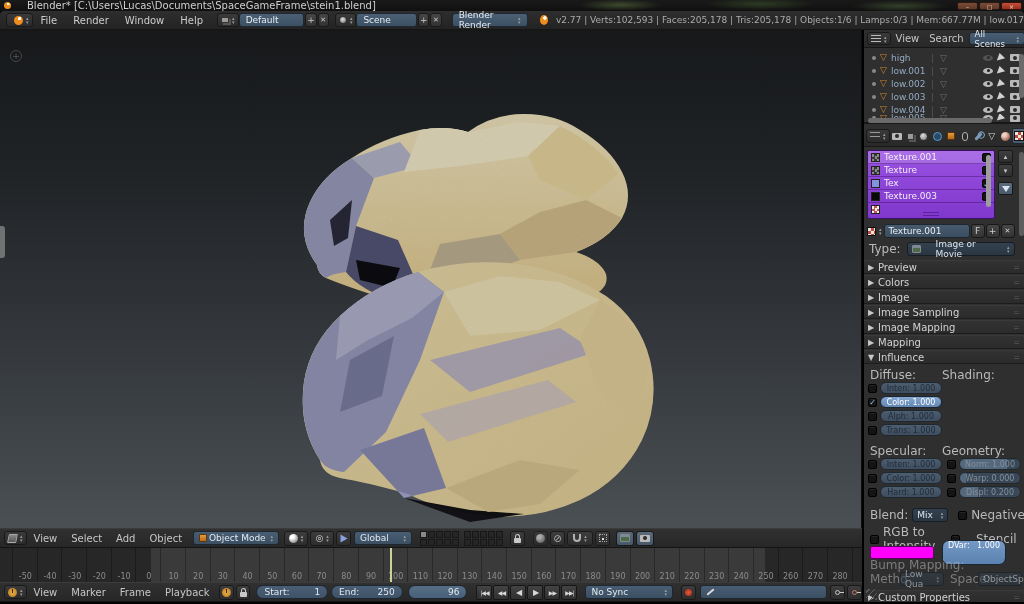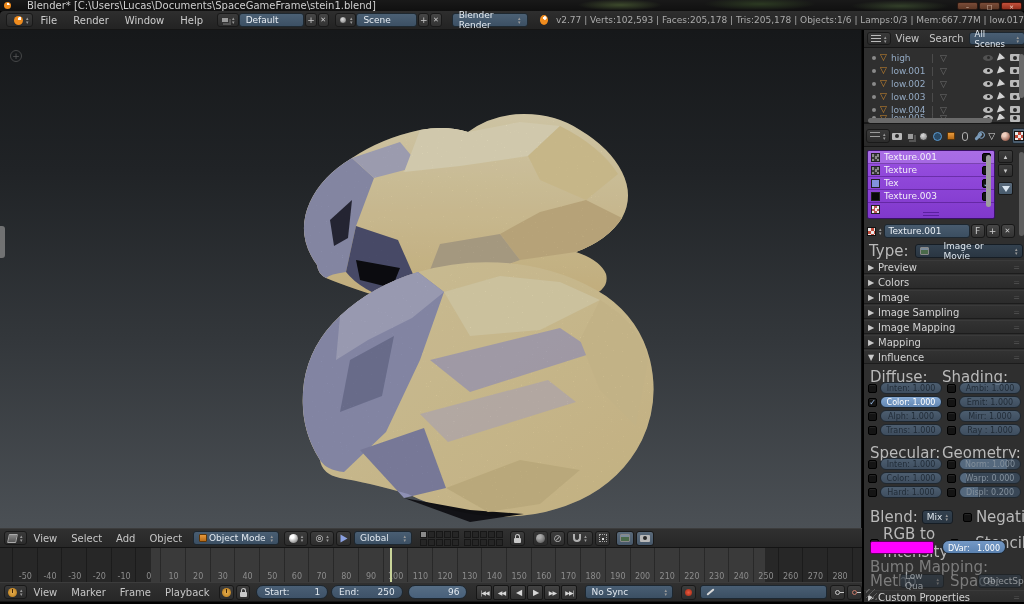--- a/index.html
+++ b/index.html
@@ -95,28 +95,28 @@
 .sideb{position:absolute;left:134px;width:15px;height:13px;background:linear-gradient(#3f3f3f,#2e2e2e);border:1px solid #181818;border-radius:2px;color:#c8c8c8;font-size:7px;display:flex;align-items:center;justify-content:center}
 .sideb.on{background:linear-gradient(#5a6b7c,#475a6c)}
 .pscroll{position:absolute;right:1px;top:26px;width:5px;height:84px;border-radius:3px;background:#5e5e5e}
 .prow{position:absolute;left:0;width:155px;display:flex;align-items:center}
 .pfield{height:14px;display:inline-flex;align-items:center;background:linear-gradient(#485b6e,#3b4e60);border:1px solid #1d2730;border-radius:3px;padding:0 4px;color:#e8eef4;font-size:9px}
 .pbtn{width:14px;height:14px;display:inline-flex;align-items:center;justify-content:center;background:linear-gradient(#474747,#333);border:1px solid #181818;border-radius:3px;color:#cfcfcf;font-size:9px;margin-left:1px}
 .ddfield{height:14px;display:inline-flex;align-items:center;background:linear-gradient(#33414f,#2a3짜642);background:linear-gradient(#33414f,#2a3642);border:1px solid #161d24;border-radius:3px;padding:0 4px;color:#dde5ec;font-size:9px}
 .phead{position:absolute;left:0;width:161px;height:14px;background:linear-gradient(#323232,#2b2b2b);border-top:1px solid #3a3a3a;border-bottom:1px solid #1c1c1c;display:flex;align-items:center;color:#d2d2d2;font-size:10px}
 .phead .ar{width:14px;text-align:center;color:#c8c8c8;font-size:8px}
 .phead .grip2{margin-left:auto;margin-right:5px;color:#555;font-size:8px}
-.glabel{font-size:15px;color:#b9b9b9}
+.glabel{font-size:12px;color:#b9b9b9}
 .irow{display:flex;align-items:center;margin-top:2px}
 .cb{width:9px;height:9px;background:#141414;border:1px solid #000;border-radius:2px;box-shadow:inset 0 1px 0 rgba(255,255,255,.07);flex:none;color:#9ec3ef;font-size:8px;line-height:8px;text-align:center}
 .sl{flex:1;height:12px;margin-left:3px;border-radius:6px;background:linear-gradient(#53687e,#42556a);border:1px solid #1c2630;color:#1d2a38;font-size:8px;text-align:center;line-height:11px;opacity:.82;overflow:hidden;white-space:nowrap}
 .sl.on{background:linear-gradient(#85a8d2,#6286b2);color:#fff;opacity:1}
 .sl.fill{background:linear-gradient(to right,#627d99 0 var(--f),#3d4f63 var(--f) 100%);color:#9fb0c0;opacity:.75}
 .swatch{width:64px;height:13px;background:#ff00ff;border:1px solid #5a005a;border-radius:2px}
-.dvar{width:64px;height:14px;border-radius:7px;background:linear-gradient(#7499c6,#5b82b0);border:1px solid #1c2630;color:#fff;font-size:8px;display:flex;align-items:flex-end;justify-content:space-between;padding:0 5px}
+.dvar{width:64px;height:25px;border-radius:7px;background:linear-gradient(#7499c6,#5b82b0);border:1px solid #1c2630;color:#fff;font-size:8px;display:flex;align-items:flex-start;justify-content:space-between;padding:0 5px}
 .dim{opacity:.55}
 .grip{position:absolute;left:2px;bottom:2px;width:11px;height:11px;background:repeating-linear-gradient(135deg,transparent 0 2px,#5c5c5c 2px 3px,transparent 3px 4px)}
 
 
 .mi{display:inline-flex;align-items:center;justify-content:center}
 .i-cube{width:8px;height:8px;background:linear-gradient(#e89a3c,#b56a18);border:1px solid #5e3608;border-radius:1px}
 .i-sphere{width:9px;height:9px;border-radius:50%;background:radial-gradient(circle at 35% 30%,#ffffff 0 20%,#9a9a9a 70%,#555 100%)}
 .i-msphere{width:9px;height:9px;border-radius:50%;background:radial-gradient(circle at 35% 30%,#f0d0c0 0 20%,#a06a5a 70%,#50302a 100%)}
 .i-world{width:9px;height:9px;border-radius:50%;border:1px solid #5a9ad2;position:relative;background:#2a4a66}
 .i-wrench{width:9px;height:3px;background:#7a9ab8;border-radius:2px;transform:rotate(-45deg);position:relative}
@@ -719,38 +719,20 @@
             </div>
           <div class="irow">
               <span class="cb"></span>
               <span class="sl">Alph:  1.000</span>
             </div>
           <div class="irow">
               <span class="cb"></span>
               <span class="sl">Trans: 1.000</span>
             </div>
         </div>
-        <div style="width:74px;margin-left:5px">
-          <div class="irow">
-              <span class="cb"></span>
-              <span class="sl">Ambi: 1.000</span>
-            </div>
-          <div class="irow">
-              <span class="cb"></span>
-              <span class="sl">Emit:  1.000</span>
-            </div>
-          <div class="irow">
-              <span class="cb"></span>
-              <span class="sl">Mirr:  1.000</span>
-            </div>
-          <div class="irow">
-              <span class="cb"></span>
-              <span class="sl">Ray :  1.000</span>
-            </div>
-        </div>
       </div>
       <div class="prow" style="top:318px;left:6px">
         <span class="glabel" style="width:72px">Specular:</span>
         <span class="glabel">Geometry:</span>
       </div>
       <div class="prow" style="top:330px;left:4px;width:153px">
         <div style="width:74px">
           <div class="irow">
               <span class="cb"></span>
               <span class="sl">Inten: 1.000</span>

